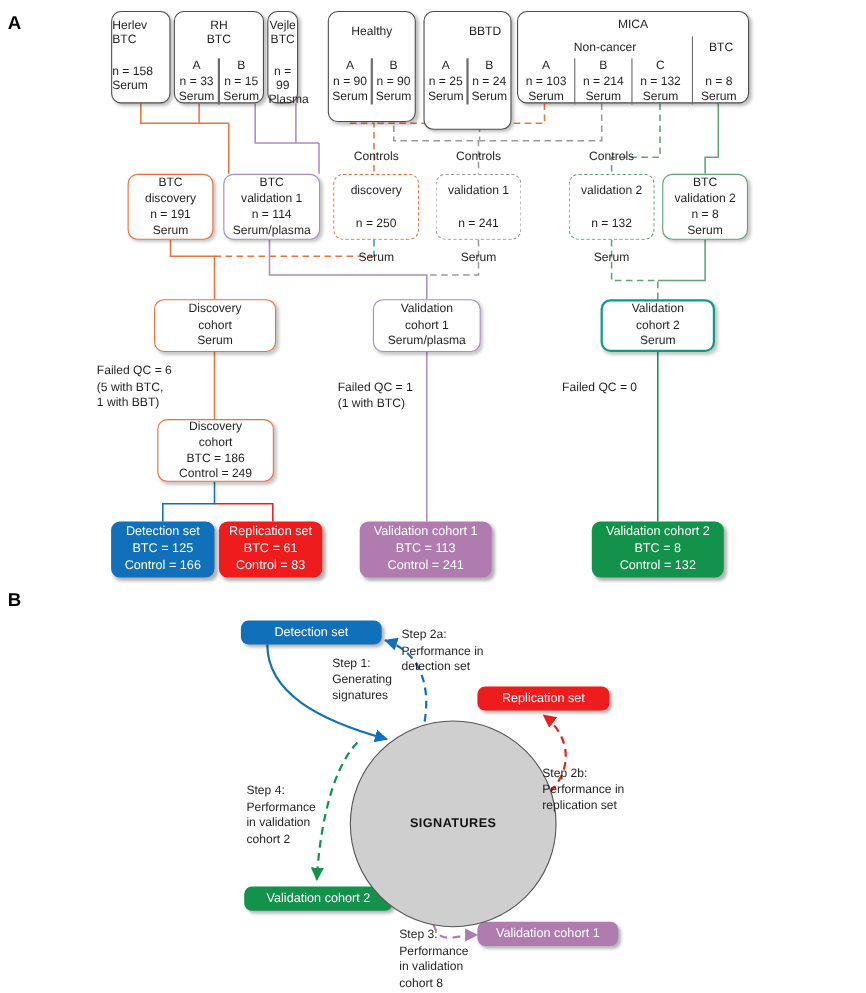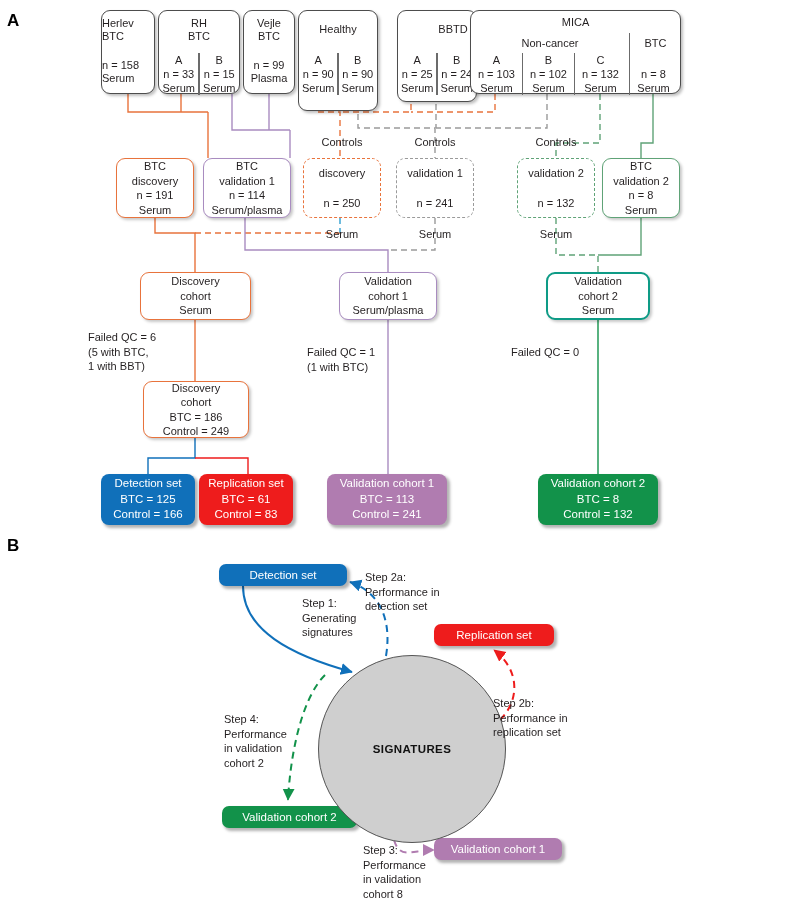--- a/index.html
+++ b/index.html
@@ -114,21 +114,21 @@
     </div>
     <div style="width:1.1px;background:#6b6b6b;height:42px;"></div>
     <div style="flex:1;">
       <div>B</div>
         <div>n = 15</div>
         <div>Serum</div>
     </div>
   </div>
 </div>
 
-<div class="srcbox" id="src-vejle" style="left:243px;top:10px;width:52px;height:84px;">
+<div class="srcbox" id="src-vejle" style="left:243px;top:10px;width:28px;height:84px;">
   <div style="text-align:center;padding-top:6px;font-size:11px;line-height:13px;">
     <div>Vejle</div>
     <div>BTC</div>
     <div style="height:16px"></div>
     <div>n = 99</div>
     <div>Plasma</div>
   </div>
 </div>
 
 <div class="srcbox" id="src-healthy" style="left:298px;top:10px;width:80px;height:101px;">
@@ -143,21 +143,21 @@
     </div>
     <div style="width:1.1px;background:#6b6b6b;height:42px;"></div>
     <div style="flex:1;">
       <div>B</div>
         <div>n = 90</div>
         <div>Serum</div>
     </div>
   </div>
 </div>
 
-<div class="srcbox" id="src-bbtd" style="left:397px;top:10px;width:80px;height:92px;padding-left:32px;">
+<div class="srcbox" id="src-bbtd" style="left:385px;top:10px;width:80px;height:108px;padding-left:32px;">
   <div style="text-align:center;padding-top:12px;font-size:11px;line-height:13px;">
     <div>BBTD</div>
   </div>
   <div style="position:absolute;left:0;top:42px;width:100%;display:flex;font-size:11px;line-height:14px;text-align:center;">
     <div style="flex:1;">
       <div>A</div>
         <div>n = 25</div>
         <div>Serum</div>
     </div>
     <div style="width:1.1px;background:#6b6b6b;height:42px;"></div>
@@ -178,21 +178,21 @@
   <div style="position:absolute;left:158px;top:22px;width:1.1px;height:62px;background:#6b6b6b;"></div>
   <div style="position:absolute;left:0;top:42px;width:100%;display:flex;font-size:11px;line-height:14px;text-align:center;">
     <div style="flex:1;">
       <div>A</div>
         <div>n = 103</div>
         <div>Serum</div>
     </div>
     <div style="width:1.1px;background:#6b6b6b;height:42px;"></div>
     <div style="flex:1;">
       <div>B</div>
-        <div>n = 102</div>
+        <div>n = 214</div>
         <div>Serum</div>
     </div>
     <div style="width:1.1px;background:#6b6b6b;height:42px;"></div>
     <div style="flex:1;">
       <div>C</div>
         <div>n = 132</div>
         <div>Serum</div>
     </div>
     <div style="width:1.1px;background:transparent;height:42px;"></div>
     <div style="flex:0 0 53px;">

